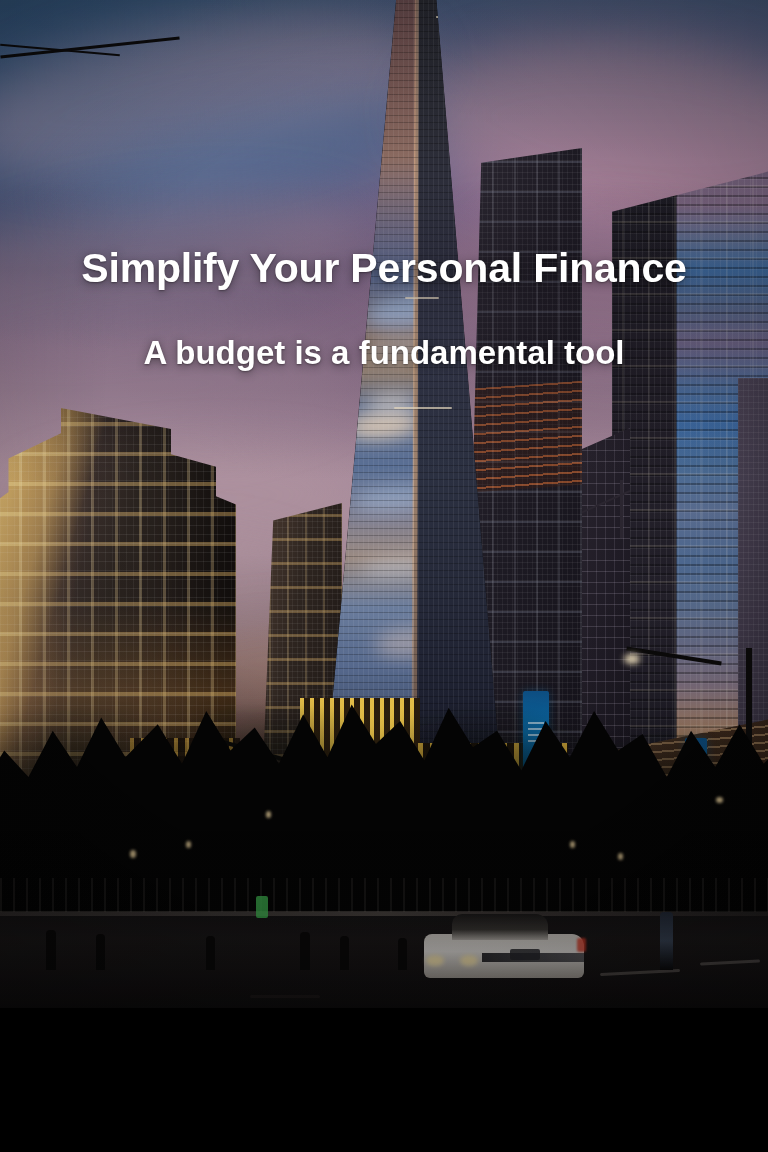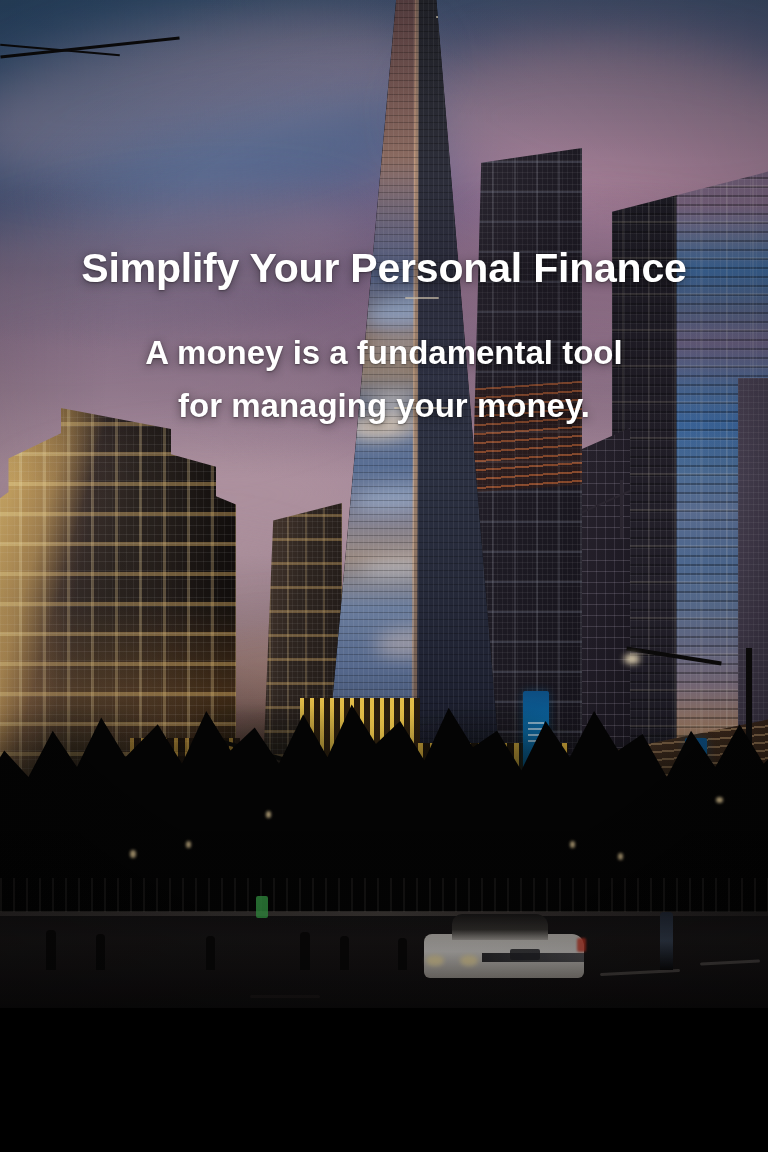--- a/index.html
+++ b/index.html
@@ -600,18 +600,17 @@
   <div class="speck" style="left:570px; bottom:160px; width:5px; height:7px;"></div>
   <div class="speck" style="left:618px; bottom:148px; width:5px; height:7px;"></div>
   <div class="speck" style="left:716px; bottom:205px; width:7px; height:6px;"></div>
 
   <div id="text-scrim"></div>
   <div id="vignette"></div>
 
   <h1 id="headline">Simplify Your Personal Finance</h1>
 
   <div id="subhead">
-    <span class="l1">A money is a fundamental tool</span>
-    <span class="l2">for managing your money.</span>
+    <span class="l1">A budget is a fundamental tool</span>
   </div>
 
 
 </div>
 
 </body></html>

